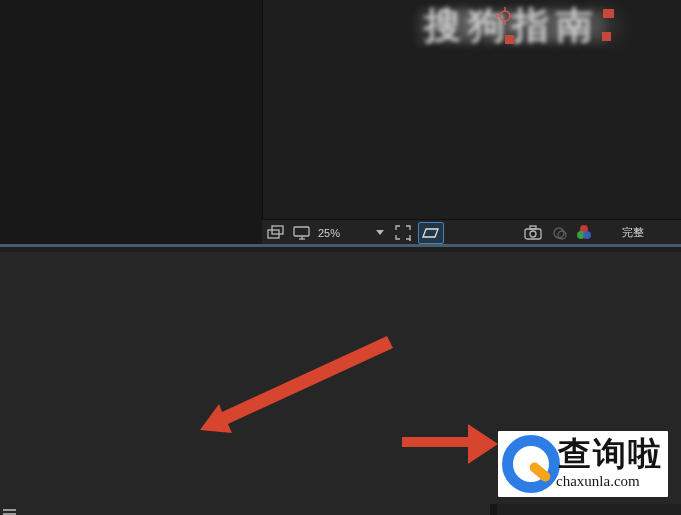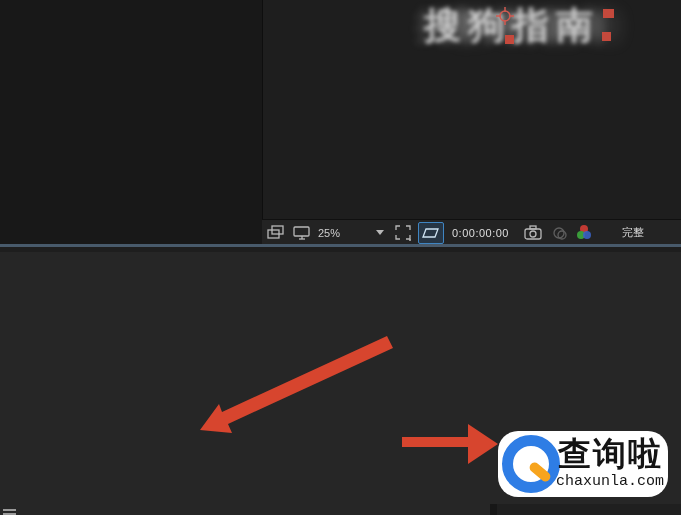--- a/index.html
+++ b/index.html
@@ -19,26 +19,26 @@
   .ic{stroke:#b8b8b8;fill:none;stroke-width:1.3;}
   .blue-divider{left:0;top:244px;width:681px;height:3px;background:#485a6b;}
   .chev{width:0;height:0;border-left:4px solid transparent;border-right:4px solid transparent;border-top:5px solid #b8b8b8;}
   
   .tpanel{left:0;top:252px;width:681px;height:263px;background:#262626;}
   .hambar{width:13px;height:2px;background:#9a9a9a;margin-bottom:2px;}
   .vdivider{left:490px;top:252px;width:7px;height:263px;background:#171717;}
   
   .tright{left:497px;top:252px;width:184px;height:263px;background:#1f1f1f;}
   
-  .wmark{left:498px;top:431px;width:170px;height:66px;background:#ffffff;border-radius:20px;overflow:hidden;}
+  .wmark{left:498px;top:431px;width:170px;height:66px;background:#ffffff;border-radius:1px;overflow:hidden;}
   .wm-ring{position:absolute;left:4px;top:4px;width:36px;height:36px;border:11px solid #2e7de5;border-radius:50%;}
   .wm-handle{position:absolute;left:30px;top:36px;width:24px;height:10px;background:#f7a41d;border-radius:5px;transform:rotate(40deg);}
   .wm-title{position:absolute;left:60px;top:1px;font-size:33px;font-weight:bold;color:#141414;
             font-family:"Liberation Serif","DejaVu Serif",serif;letter-spacing:2px;}
-  .wm-url{position:absolute;left:58px;top:42px;font-size:15px;color:#161616;font-family:Liberation Mono, monospace;}
+  .wm-url{position:absolute;left:58px;top:42px;font-size:15px;color:#161616;font-family:Liberation Serif, serif;}
   .arrow{fill:#d7452e;}
 </style>
 </head>
 <body>
 
 <div id="app">
 
   <div class="abs viewer">
     <div class="abs viewer-left"></div>
     <div class="abs canvas-text">搜狗指南</div>
@@ -76,21 +76,20 @@
         <svg width="20" height="18" class="ic">
           <path d="M2,6 V2 H6 M12,2 H16 V6 M16,11 V15 H12 M6,15 H2 V11"></path>
           <circle cx="16" cy="16" r="1" fill="#b8b8b8" stroke="none"></circle>
         </svg>
       </span>
       <span class="vt" style="left:156px;width:24px;height:20px;top:2px;background:rgba(45,95,145,.30);border:1px solid #3f85c2;border-radius:2px;justify-content:center">
         <svg width="18" height="14">
             <path d="M4,3 L16,3 L13,11 L1,11 Z" fill="none" stroke="#cfe3f2" stroke-width="1.3"></path>
           </svg>
       </span>
-      <span class="vt" style="left:190px;color:#dedede;letter-spacing:.5px">0:00:00:00</span>
       <span class="vt" style="left:262px">
         <svg width="19" height="16">
             <rect class="ic" x="1" y="4" width="16" height="10" rx="2"></rect>
             <rect class="ic" x="6" y="1" width="6" height="3"></rect>
             <circle class="ic" cx="9" cy="9" r="3"></circle>
           </svg>
       </span>
       <span class="vt" style="left:289px;opacity:.4">
         <svg width="17" height="16">
             <circle class="ic" cx="8" cy="8" r="5"></circle>

